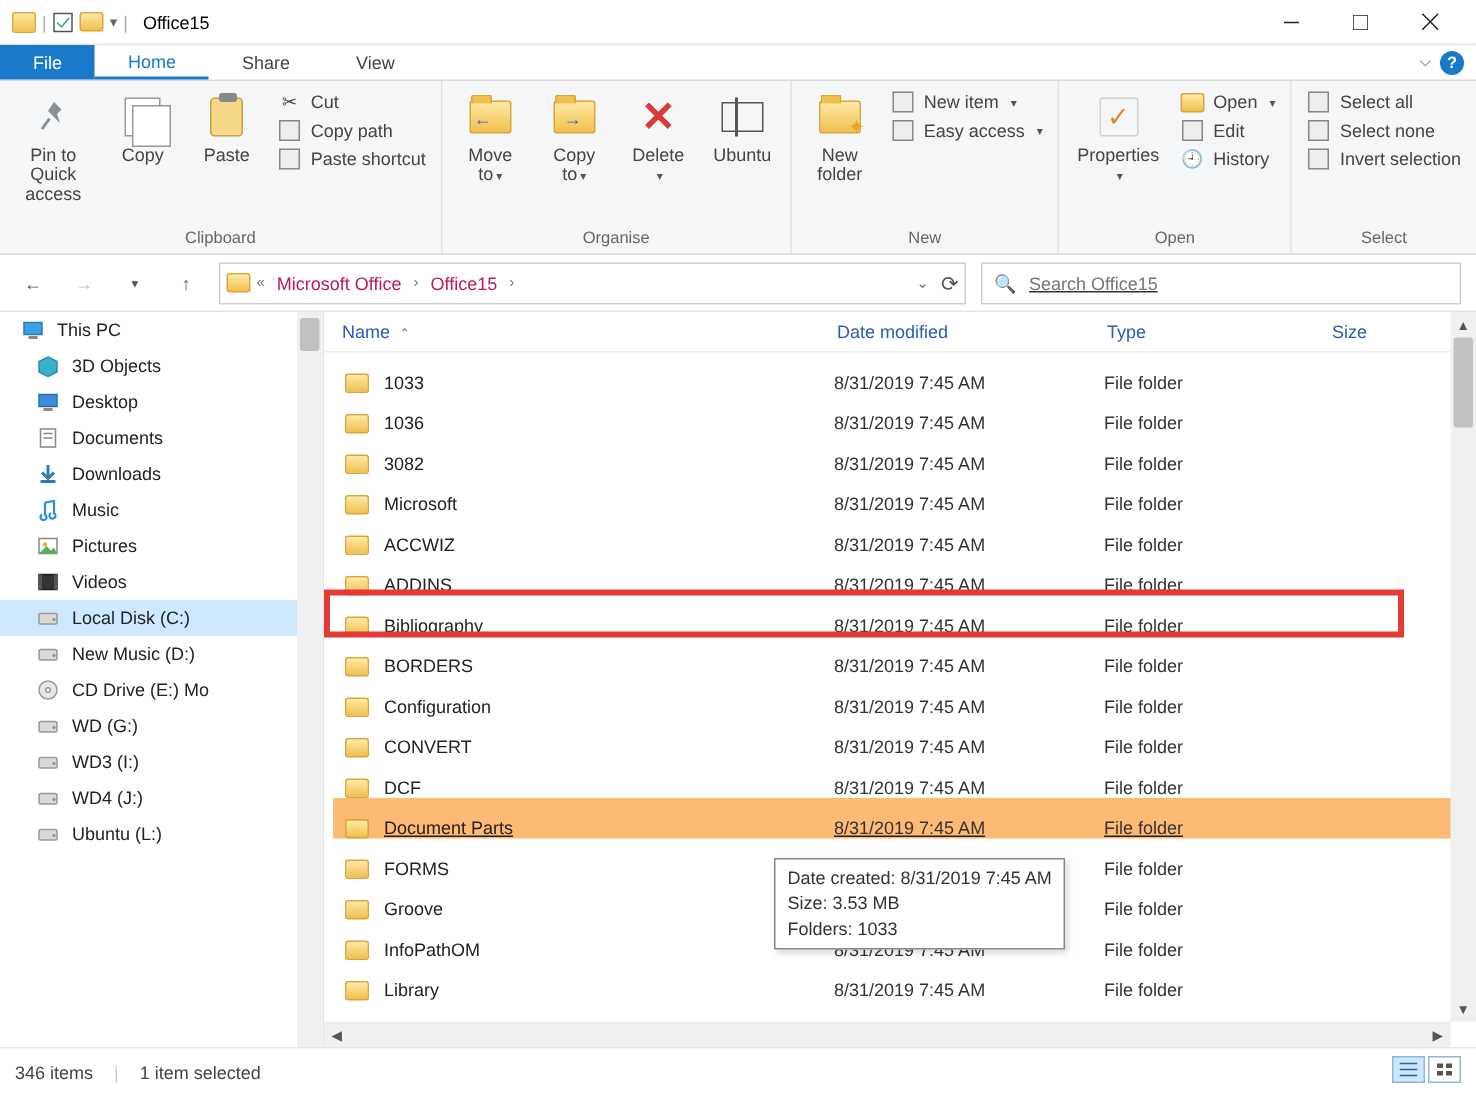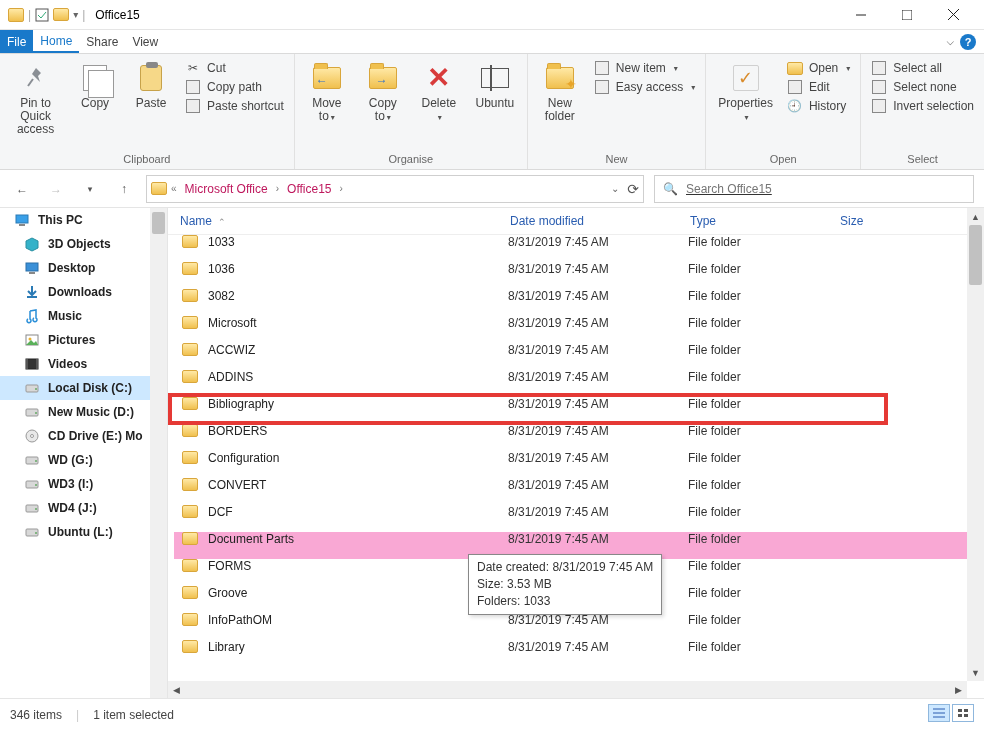--- a/index.html
+++ b/index.html
@@ -9,21 +9,21 @@
 .titlebar { height: 30px; background: #fff; display: flex; align-items: center; padding: 0 8px; border-bottom: 1px solid #e5e5e5; }
 .titlebar .qat { display: flex; align-items: center; gap: 4px; }
 .titlebar .qat .folder-ico { width: 16px; height: 14px; background: linear-gradient(#ffe9a6,#f0c04e); border: 1px solid #d9a63b; border-radius: 2px; }
 .titlebar .title { margin-left: 10px; color: #000; font-size: 12px; }
 .titlebar .win-controls { margin-left: auto; display: flex; }
 .titlebar .win-controls div { width: 46px; height: 30px; display: flex; align-items: center; justify-content: center; color: #222; }
 .titlebar svg { display: block; }
 
 
 .ribbon-tabs { height: 24px; display: flex; align-items: stretch; border-bottom: 1px solid #dadada; }
-.ribbon-tabs .tab { padding: 0 7px; display: flex; align-items: center; color: #444; }
+.ribbon-tabs .tab { padding: 0 22px; display: flex; align-items: center; color: #444; }
 .ribbon-tabs .tab.file { background: #1979ca; color: #fff; }
 .ribbon-tabs .tab.active { color: #1979ca; border-bottom: 2px solid #1979ca; }
 .ribbon-tabs .right { margin-left: auto; display: flex; align-items: center; padding-right: 8px; gap: 6px; }
 .ribbon-tabs .help { width: 16px; height: 16px; border-radius: 50%; background: #1979ca; color: #fff; display: flex; align-items: center; justify-content: center; font-size: 11px; font-weight: bold; }
 .chev { color: #666; font-size: 10px; }
 
 
 .ribbon { height: 116px; background: #f5f6f7; border-bottom: 1px solid #dadada; display: flex; }
 .group { border-right: 1px solid #e1e1e1; display: flex; flex-direction: column; padding: 4px 6px 2px; }
 .group-body { flex: 1; display: flex; align-items: flex-start; gap: 4px; }
@@ -57,43 +57,43 @@
 .navbtn.disabled { color:#bdbdbd; }
 .addressbar { flex: 1; height: 28px; border: 1px solid #cfcfcf; display:flex; align-items:center; padding: 0 4px; gap: 4px; }
 .addressbar .crumb { padding: 0 4px; color:#be185d; display:flex; align-items:center; gap:4px; }
 .addressbar .sep { color:#777; font-size:10px; }
 .addr-right { margin-left:auto; display:flex; align-items:center; gap:8px; }
 .searchbox { width: 320px; height: 28px; border:1px solid #cfcfcf; display:flex; align-items:center; padding:0 8px; color:#777; gap:8px; }
 .searchbox input { border:none; outline:none; flex:1; font-size:12px; color:#333;text-decoration:underline; }
 
 
 .body { display:flex; height: 490px; }
-.sidebar { width: 168px; border-right:1px solid #e5e5e5; position:relative; overflow:hidden;font-weight:bold; }
+.sidebar { width: 216px; border-right:1px solid #e5e5e5; position:relative; overflow:hidden; }
 .sidebar-scroll { position:absolute; right:0; top:0; bottom:0; width:17px; background:#f0f0f0; }
 .sb-thumb { position:absolute; right:2px; top:4px; width:13px; height:22px; background:#c1c1c1; border-radius:2px; }
 .side-item { display:flex; align-items:center; gap:8px; padding: 4px 8px 4px 24px; color:#222; }
 .side-item.selected { background:#cde8ff; }
 .side-item .sico { width:16px; height:16px; display:flex; align-items:center; justify-content:center; }
 .side-item.root { padding-left: 14px; }
 
 .content { flex:1; position:relative; display:flex; flex-direction:column; }
 .cols { display:flex; padding: 6px 12px; color:#2a5db0; border-bottom: 1px solid #eee; }
 .col-name { width: 330px; }
 .col-date { width: 180px; }
 .col-type { width: 150px; }
 .col-size { flex:1; }
 .sort-ind { font-size:9px; color:#888; margin-left:6px; }
 
 .files { flex:1; overflow:hidden; position:relative; padding-left: 6px; }
-.filerow { display:flex; align-items:flex-start; height: 27px; padding-left: 6px; color:#222; position:relative; }
+.filerow { display:flex; align-items:flex-end; height: 27px; padding-left: 6px; color:#222; position:relative; }
 .filerow .fico { width:20px; display:flex; align-items:center; justify-content:center; margin-right: 8px; }
 .filerow .fname { width: 300px; }
 .filerow .fdate { width: 180px; color:#333; }
 .filerow .ftype { width: 150px; color:#333; }
-.filerow.hover { background:#f9a8d4; }
+.filerow.hover { background:#fdba74;text-decoration:underline; }
 .highlight-box { position:absolute; border: 4px solid #e53935; pointer-events:none; z-index:5; }
 
 .tooltip { position:absolute; background:#fff; border:1px solid #888; padding:4px 8px; font-size:12px; color:#333; z-index:6; line-height:17px; box-shadow: 2px 2px 4px rgba(0,0,0,0.15); }
 
 .content-vscroll { position:absolute; right:0; top:0; bottom:17px; width:17px; background:#f0f0f0; }
 .cv-btn { height:17px; display:flex; align-items:center; justify-content:center; color:#555; font-size:9px; }
 .cv-thumb { position:absolute; top:17px; width:13px; right:2px; height:60px; background:#c1c1c1; border-radius:2px; }
 .content-hscroll { position:absolute; left:0; right:17px; bottom:0; height:17px; background:#f0f0f0; display:flex; align-items:center; }
 .ch-btn { width:17px; height:17px; display:flex; align-items:center; justify-content:center; color:#555; font-size:9px; }
 
@@ -377,20 +377,30 @@
             <svg width="16" height="16">
               <rect x="2" y="3" width="12" height="8" fill="#3a90d8" stroke="#2a6fa8"></rect>
               <rect x="5" y="12" width="6" height="2" fill="#888"></rect>
             </svg>
           </span>
           <span>Desktop</span>
         </div>
         <div class="side-item">
           <span class="sico">
             <svg width="16" height="16">
+              <rect x="3" y="2" width="10" height="12" fill="#fff" stroke="#888"></rect>
+              <line x1="5" y1="5" x2="11" y2="5" stroke="#888"></line>
+              <line x1="5" y1="8" x2="11" y2="8" stroke="#888"></line>
+            </svg>
+          </span>
+          <span>Documents</span>
+        </div>
+        <div class="side-item">
+          <span class="sico">
+            <svg width="16" height="16">
               <path d="M8 2 L8 10 M4 7 L8 11 L12 7" fill="none" stroke="#2a7ab5" stroke-width="2"></path>
               <line x1="3" y1="13" x2="13" y2="13" stroke="#2a7ab5" stroke-width="2"></line>
             </svg>
           </span>
           <span>Downloads</span>
         </div>
         <div class="side-item">
           <span class="sico">
             <svg width="16" height="16">
               <path d="M6 3 L6 11 A2 2 0 1 1 4 11 M6 3 L12 2 L12 10 A2 2 0 1 1 10 10" fill="none" stroke="#2a8fd8" stroke-width="1.5"></path>
@@ -617,21 +627,21 @@
     <span class="ftype">File folder</span>
         </div>
         <div class="filerow">
           <span class="fico">
             <span class="ico16-folder"></span>
           </span>
     <span class="fname">Library</span>
     <span class="fdate">8/31/2019 7:45 AM</span>
     <span class="ftype">File folder</span>
         </div>
-        <div class="tooltip" style="left: 300px; top: 319px;">
+        <div class="tooltip" style="left: 300px; top: 337px;">
           <div>Date created: 8/31/2019 7:45 AM</div>
           <div>Size: 3.53 MB</div>
           <div>Folders: 1033</div>
         </div>
       </div>
 
     <div class="content-vscroll">
       <div class="cv-btn">▲</div>
       <div class="cv-thumb"></div>
       <div class="cv-btn" style="position:absolute;bottom:0;width:100%">▼</div>

